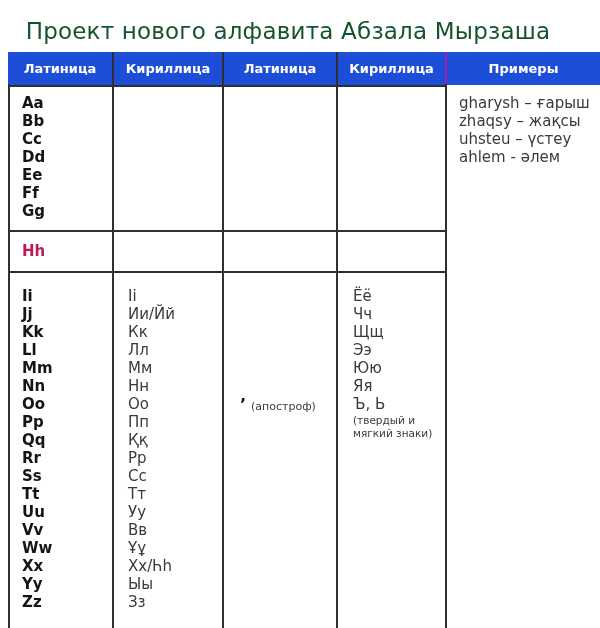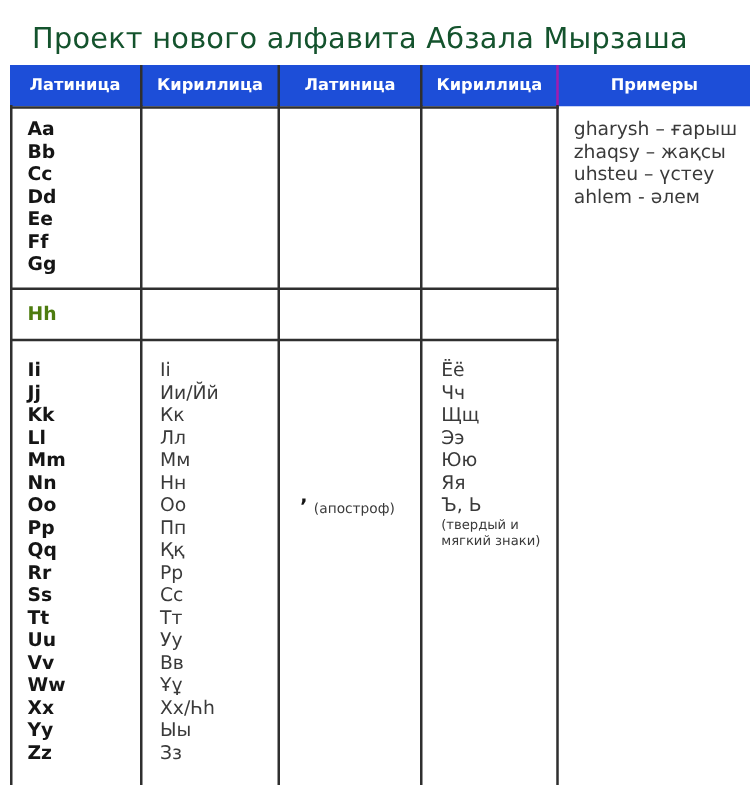--- a/index.html
+++ b/index.html
@@ -23,21 +23,21 @@
   .hc3{width:114px;border-left:2px solid #2f2f2f}
   .hc4{width:109px;border-left:2px solid #2f2f2f}
   .hc5{flex:1;border-left:2px solid #a21caf}
   .vline{position:absolute;width:2px;top:84px;height:544px;background:#2f2f2f;}
   .hline{position:absolute;left:8px;width:439px;height:2px;background:#2f2f2f;}
   .col{position:absolute;}
   .col .line{height:18px;line-height:18px;white-space:nowrap;}
   .latin .line{font-weight:700;font-size:15px;color:#151515;}
   .cyr .line{font-size:15px;color:#3a3a3a;}
   .examples .line{font-size:15px;color:#3a3a3a;}
-  .single-latin{position:absolute;font-weight:700;font-size:15px;color:#4d7c0f;height:18px;line-height:18px;}
+  .single-latin{position:absolute;font-weight:700;font-size:15px;color:#be185d;height:18px;line-height:18px;}
   .note{position:absolute;font-size:11px;color:#3a3a3a;line-height:14px;}
   .apos-row{position:absolute;display:flex;align-items:baseline;gap:5px;height:18px;}
   .apos{font-weight:700;font-size:16px;color:#151515;}
   .apos-note{font-size:11px;color:#3a3a3a;}
   .cyr-line{position:absolute;font-size:15px;color:#3a3a3a;height:18px;line-height:18px;}
   .small-note{position:absolute;font-size:10.5px;color:#3a3a3a;line-height:13px;white-space:nowrap;}
 </style>
 </head>
 <body>
 

